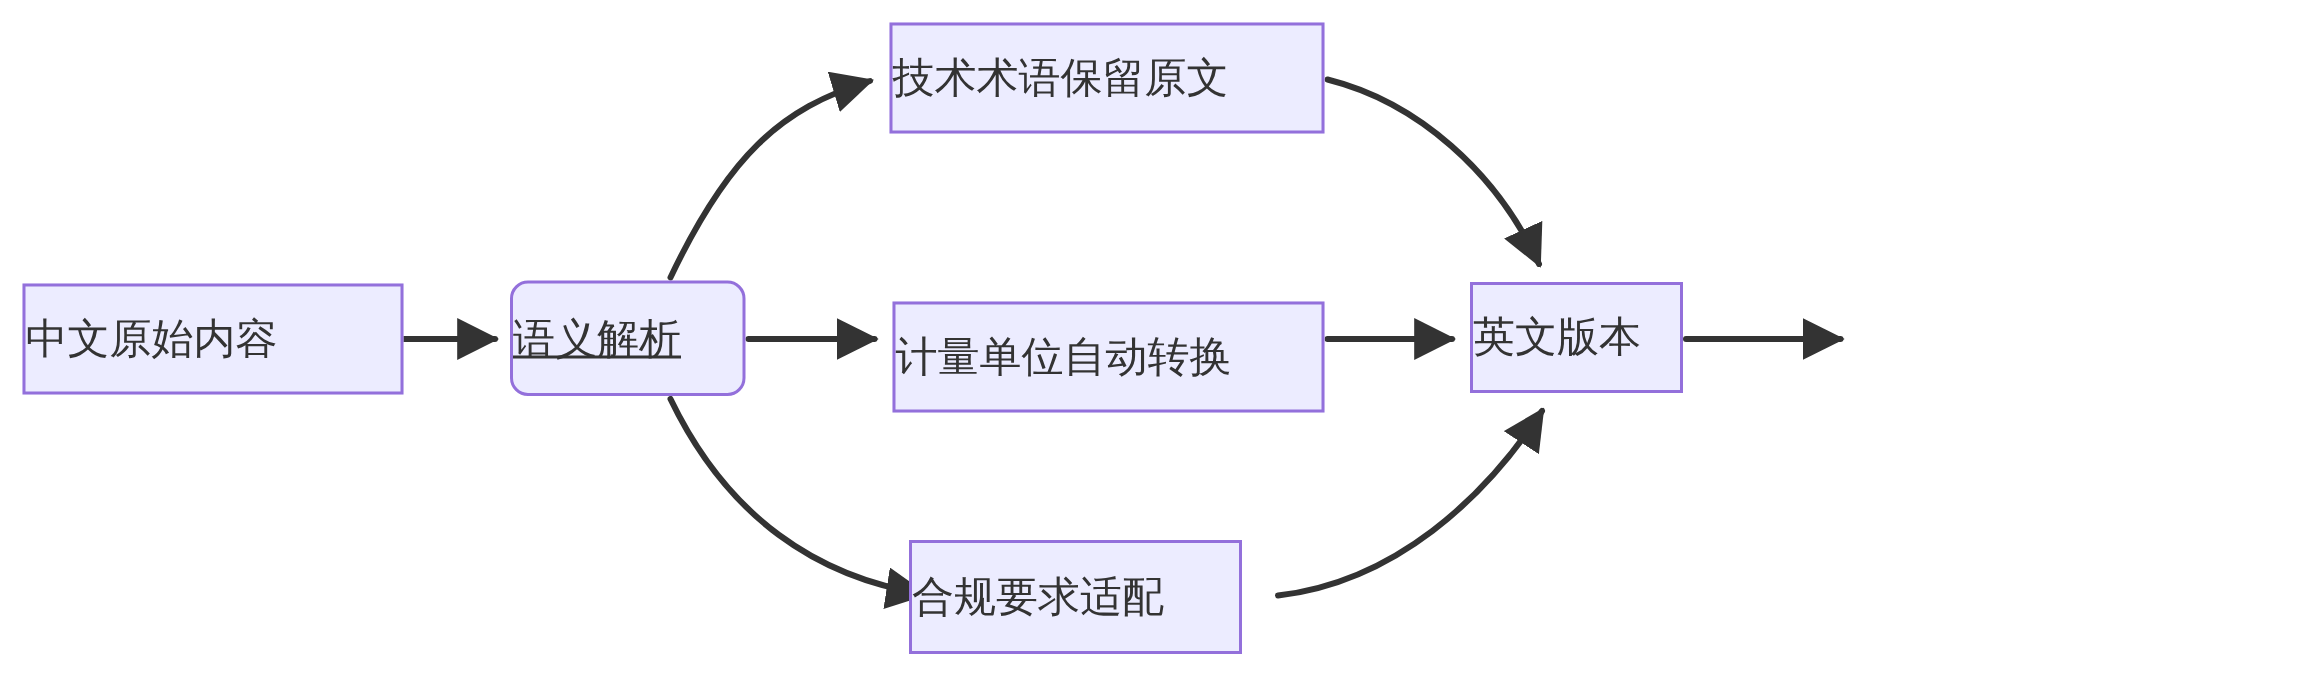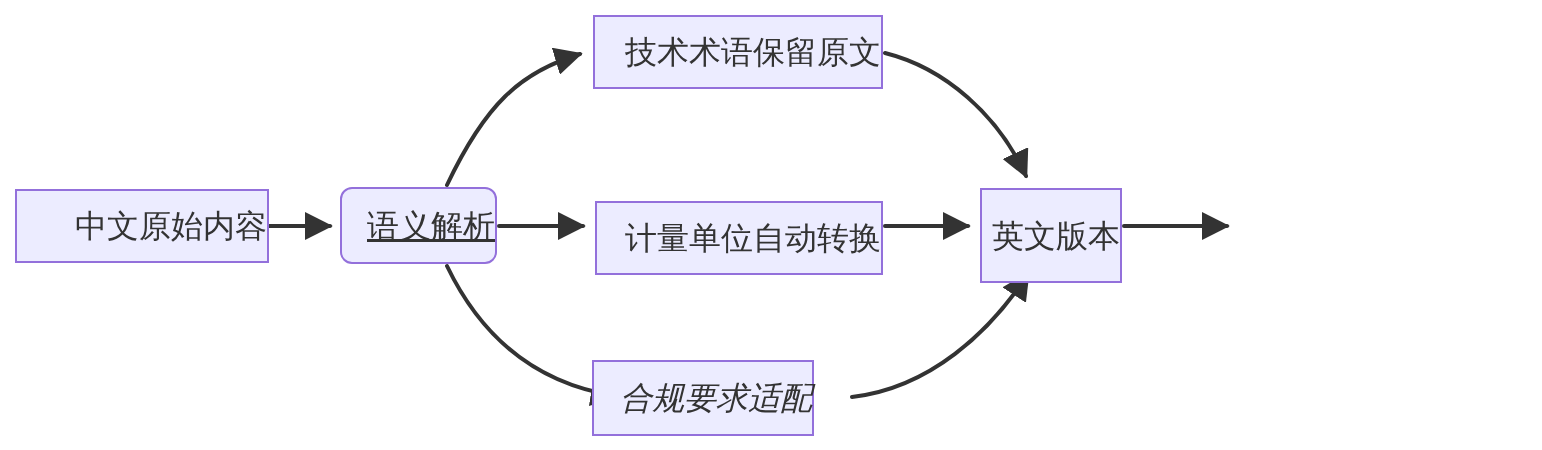--- a/index.html
+++ b/index.html
@@ -32,34 +32,34 @@
     fill: var(--edge, #333333);
     stroke: none;
   }
   .node {
     position: absolute;
     box-sizing: border-box;
     background: var(--node_fill, #ECECFF);
     border: 2px solid var(--node_border, #9370DB);
     display: flex;
     align-items: center;
-    justify-content: flex-end;
-    font-size: 32px;
+    justify-content: flex-start;
+    font-size: 28px;
     line-height: 1;
     color: var(--text, #333333);
     white-space: nowrap;
   }
   .node.rounded { border-radius: 12px; }
 
   .n-source     { left: 15px;   top: 189px; width: 254px; height: 74px; }
   .n-parse      { left: 340px;  top: 187px; width: 157px; height: 77px; text-decoration: underline; }
   .n-terms      { left: 593px;  top: 15px;  width: 290px; height: 74px; }
   .n-units      { left: 595px;  top: 189px; width: 288px; height: 74px; margin-top: 12px; }
-  .n-compliance { left: 592px;  top: 360px; width: 222px; height: 76px; font-style: italic; }
-  .n-english    { left: 980px;  top: 188px; width: 142px; height: 95px; }
+  .n-compliance { left: 606px;  top: 360px; width: 222px; height: 76px; }
+  .n-english    { left: 980px;  top: 188px; width: 142px; height: 74px; }
   .n-polish     { left: 1240px; top: 188px; width: 287px; height: 73px; }
 </style>
 </head>
 <body>
 
 <div class="canvas">
 
   <svg class="edges-layer" viewBox="0 0 1542 450" xmlns="http://www.w3.org/2000/svg">
     <defs>
       <marker id="arrow" viewBox="0 0 10 10" refX="9" refY="5" markerWidth="7" markerHeight="7" orient="auto-start-reverse">

